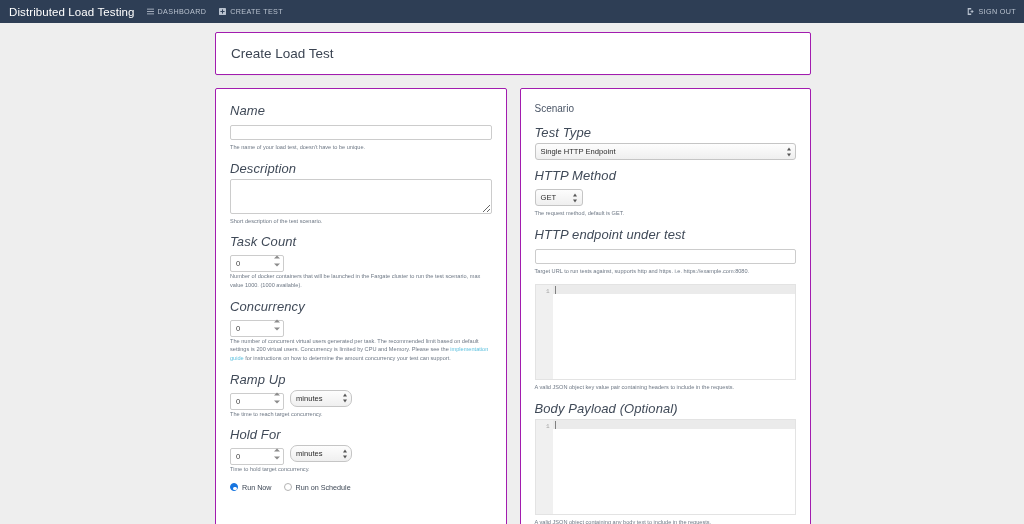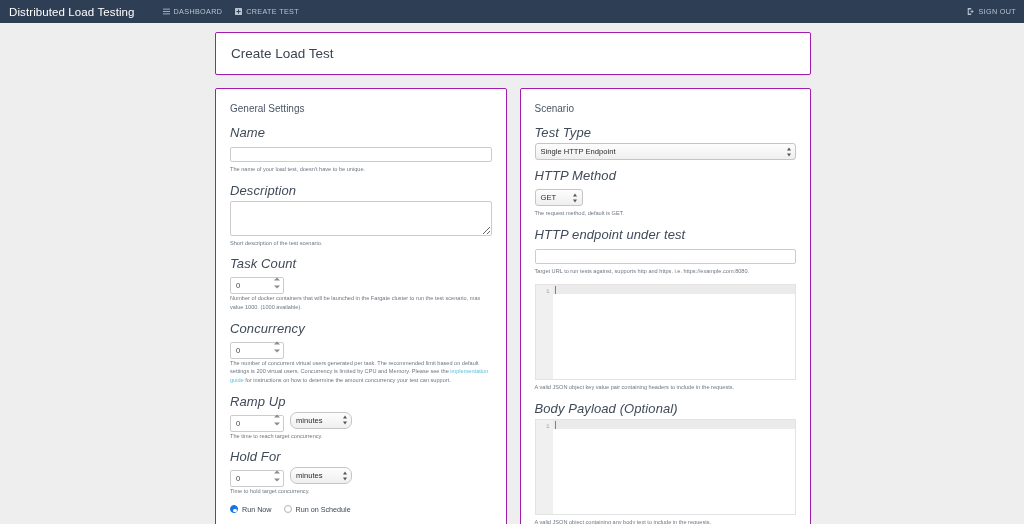--- a/index.html
+++ b/index.html
@@ -18,21 +18,21 @@
     display: flex;
     align-items: center;
     padding: 0 8px 0 9px;
     color: #ffffff;
     position: relative;
   }
   .brand {
     font-size: 11.5px;
     color: #ffffff;
     letter-spacing: .1px;
-    margin-right: 28px;
+    margin-right: 12px;
     white-space: nowrap;
   }
   .nav-links { display: flex; align-items: center; gap: 13px; }
   .nav-link {
     display: flex; align-items: center; gap: 4px;
     font-size: 7.2px;
     color: #b9c2cf;
     letter-spacing: .35px;
     text-transform: uppercase;
     cursor: pointer;
@@ -309,21 +309,20 @@
   <div class="container">
 
     <div class="card title-card">
       <div class="page-title">Create Load Test</div>
     </div>
 
     <div class="cols">
 
       <div class="col">
         <div class="card panel">
-          <div class="panel-title">General Settings</div>
 
           <div class="field">
             <label class="fl">Name</label>
             <input class="tin" type="text" placeholder="" style="">
             <div class="help">The name of your load test, doesn't have to be unique.</div>
           </div>
 
           <div class="field">
             <label class="fl">Description</label>
             <textarea class="tar" placeholder="" style=""></textarea>

